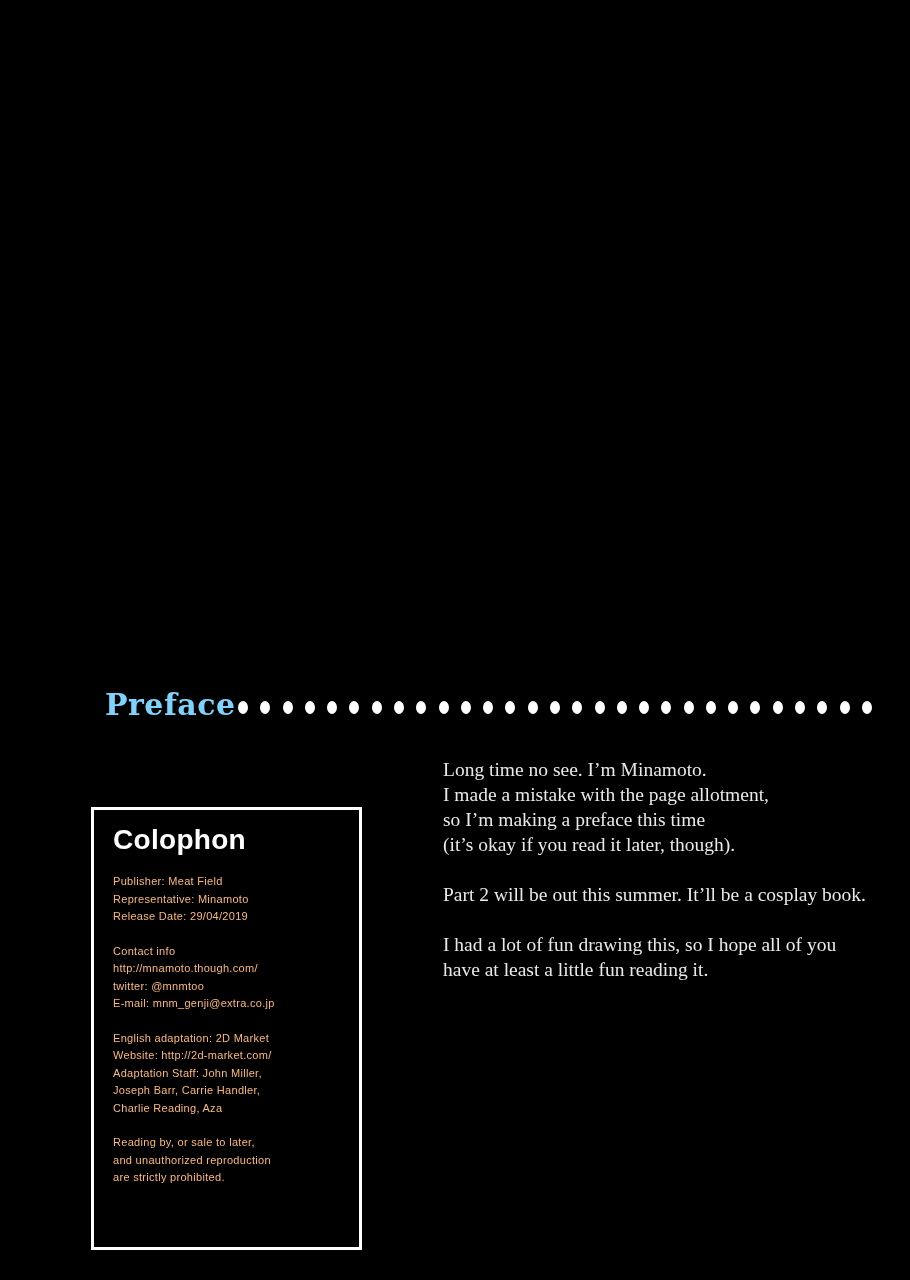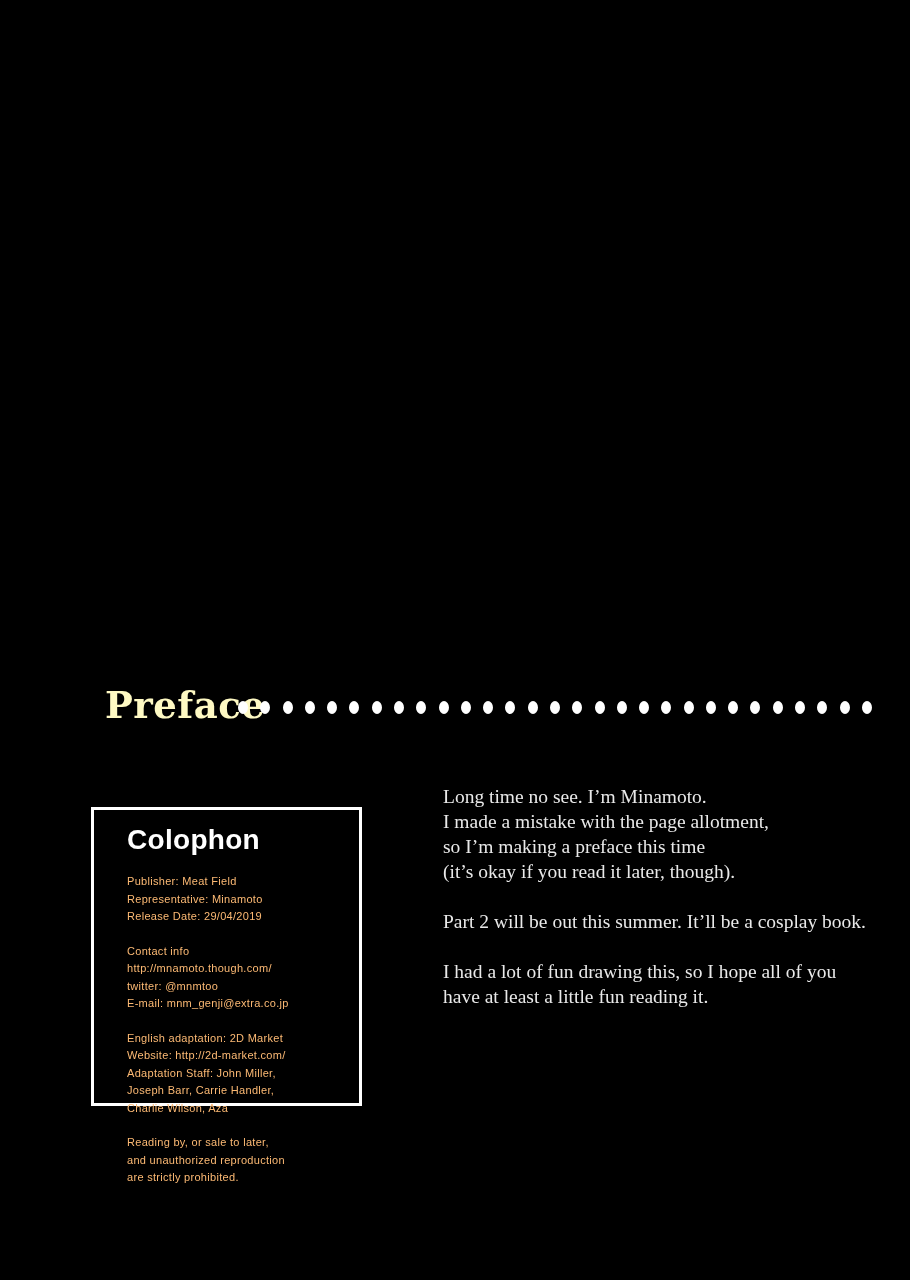--- a/index.html
+++ b/index.html
@@ -16,23 +16,23 @@
     font-family: "Liberation Sans", sans-serif;
   }
 
   
   .preface-heading {
     position: absolute;
     left: 105px;
     top: 688px;
     font-family: "DejaVu Serif", serif;
     font-weight: bold;
-    font-size: 37px;
+    font-size: 30px;
     line-height: 34px;
-    color: #fef9c3;
+    color: #7dd3fc;
     letter-spacing: 0.5px;
   }
   .dot-row {
     position: absolute;
     left: 238px;
     top: 700px;
     width: 634px;
     height: 14px;
     display: flex;
     justify-content: space-between;
@@ -45,24 +45,24 @@
     background: #ffffff;
     flex: 0 0 auto;
   }
 
   
   .colophon-box {
     position: absolute;
     left: 91px;
     top: 807px;
     width: 271px;
-    height: 299px;
+    height: 443px;
     box-sizing: border-box;
     border: 3px solid #ffffff;
-    padding: 12px 14px 12px 33px;
+    padding: 12px 14px 12px 19px;
     background: #000000;
   }
   .colophon-title {
     font-family: "Liberation Sans", sans-serif;
     font-weight: bold;
     font-size: 28px;
     line-height: 32px;
     color: #ffffff;
     margin: 2px 0 12px 0;
     letter-spacing: 0.3px;
@@ -79,21 +79,21 @@
     line-height: 17.5px;
     color: #fdba74;
     letter-spacing: 0.3px;
     white-space: nowrap;
   }
 
   
   .preface-body {
     position: absolute;
     left: 443px;
-    top: 784px;
+    top: 757px;
     width: 460px;
     color: #e9e9e9;
     font-family: "Liberation Serif", serif;
     font-size: 19.5px;
   }
   .preface-paragraph {
     margin: 0 0 25px 0;
   }
   .preface-line {
     line-height: 25px;
@@ -153,21 +153,21 @@
       <div class="colophon-line">http://mnamoto.though.com/</div>
       <div class="colophon-line">twitter: @mnmtoo</div>
       <div class="colophon-line">E-mail: mnm_genji@extra.co.jp</div>
     </div>
 
     <div class="colophon-section">
       <div class="colophon-line">English adaptation: 2D Market</div>
       <div class="colophon-line">Website: http://2d-market.com/</div>
       <div class="colophon-line">Adaptation Staff: John Miller,</div>
       <div class="colophon-line">Joseph Barr, Carrie Handler,</div>
-      <div class="colophon-line">Charlie Wilson, Aza</div>
+      <div class="colophon-line">Charlie Reading, Aza</div>
     </div>
 
     <div class="colophon-section">
       <div class="colophon-line">Reading by, or sale to later,</div>
       <div class="colophon-line">and unauthorized reproduction</div>
       <div class="colophon-line">are strictly prohibited.</div>
     </div>
   </div>
 
   <div class="preface-body">

